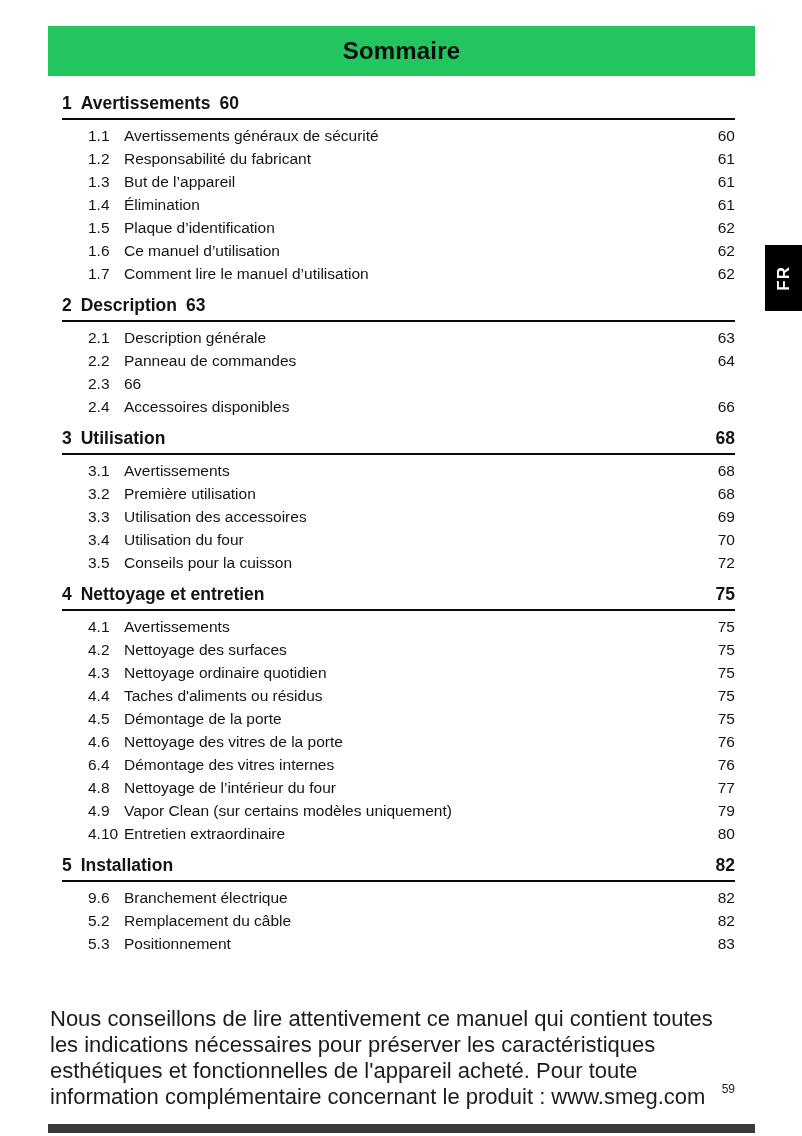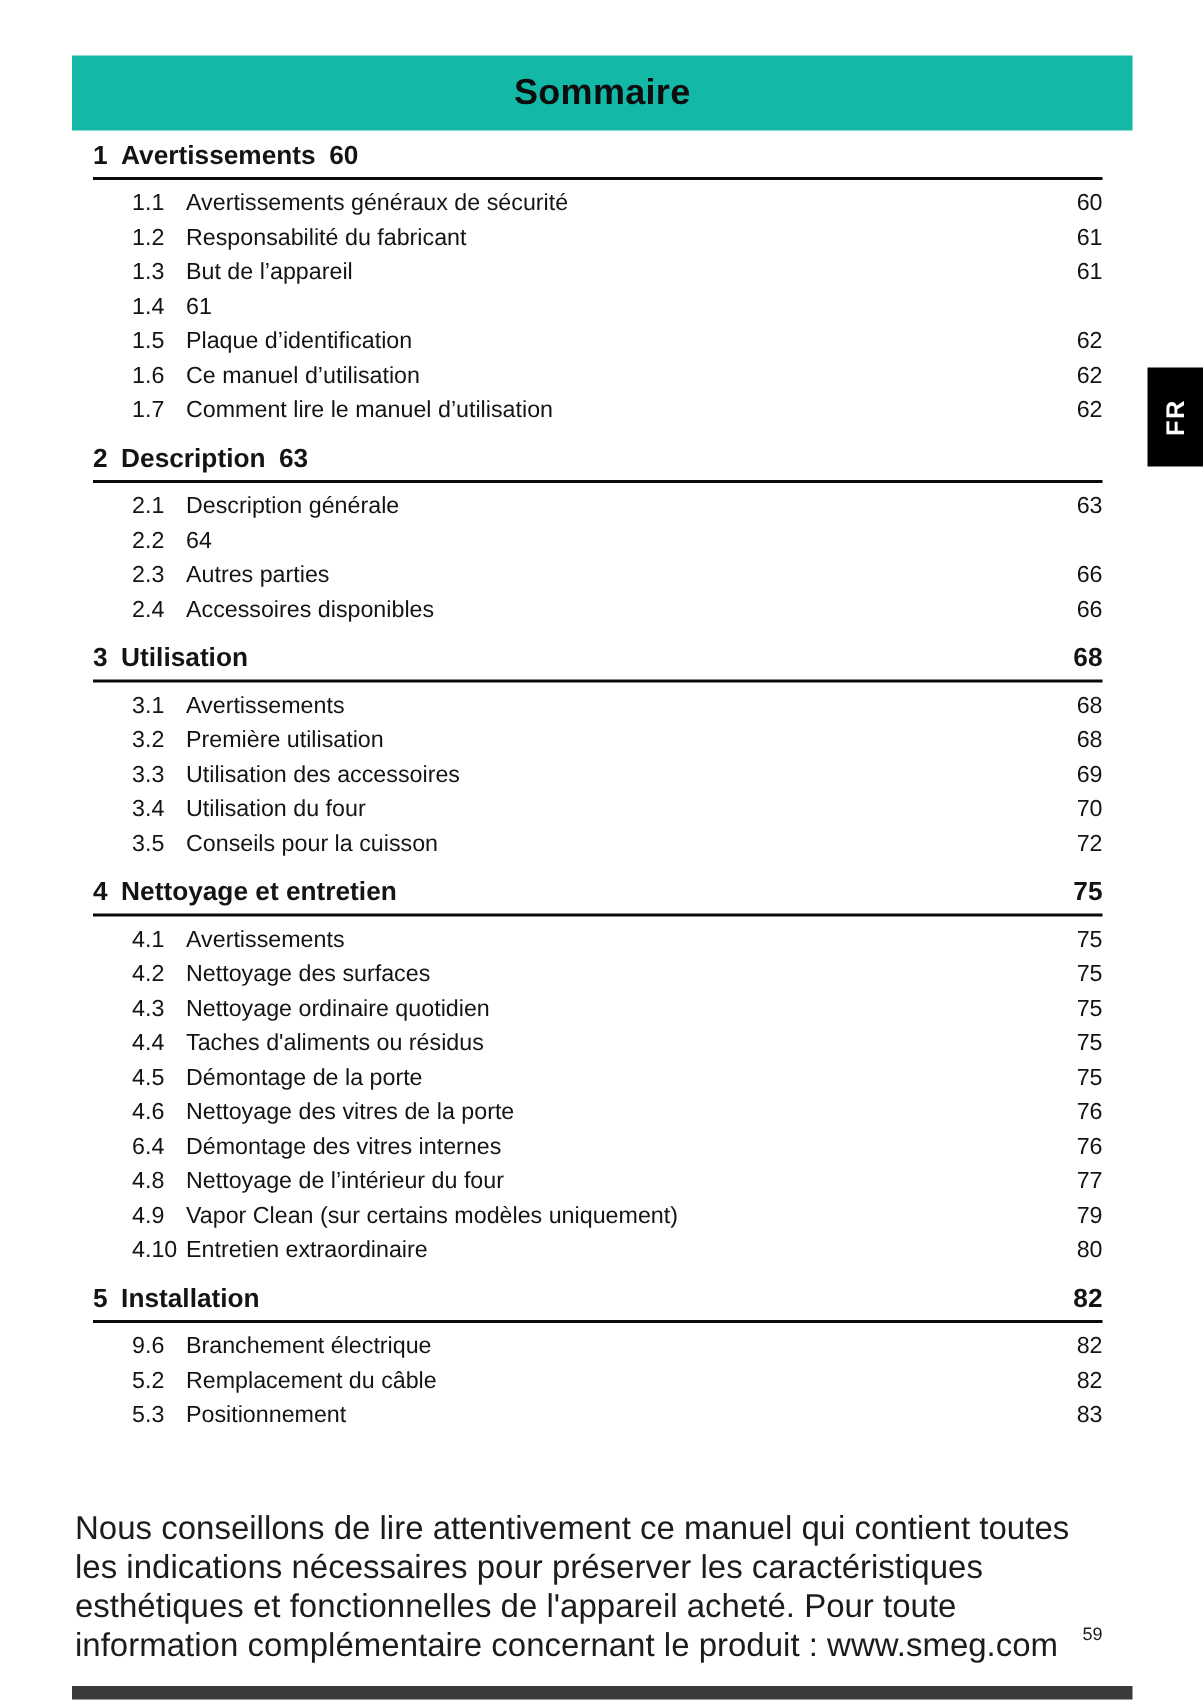--- a/index.html
+++ b/index.html
@@ -9,23 +9,23 @@
     font-family: "Liberation Sans", sans-serif;
     color: #141414;
     position: relative;
     overflow: hidden;
   }
   .page { position: absolute; inset: 0; }
 
   
   .banner {
     position: absolute;
-    left: 48px; top: 37px;
+    left: 48px; top: 26px;
     width: 707px; height: 50px;
-    background: #14b8a6;
+    background: #22c55e;
     display: flex; align-items: center; justify-content: center;
     font-size: 24px; font-weight: bold; color: #0d0d0d;
     letter-spacing: 0.2px;
   }
 
   
   .fr-tab {
     position: absolute;
     right: 0; top: 245px;
     width: 37px; height: 66px;
@@ -117,20 +117,21 @@
             <span class="row-title">Responsabilité du fabricant</span>
             <span class="row-page">61</span>
           </div>
           <div class="row">
             <span class="row-num">1.3</span>
             <span class="row-title">But de l’appareil</span>
             <span class="row-page">61</span>
           </div>
           <div class="row">
             <span class="row-num">1.4</span>
+            <span class="row-title">Élimination</span>
             <span class="row-page">61</span>
           </div>
           <div class="row">
             <span class="row-num">1.5</span>
             <span class="row-title">Plaque d’identification</span>
             <span class="row-page">62</span>
           </div>
           <div class="row">
             <span class="row-num">1.6</span>
             <span class="row-title">Ce manuel d’utilisation</span>
@@ -150,25 +151,25 @@
           <span class="sec-page inline">63</span>
         </div>
         <div class="rows">
           <div class="row">
             <span class="row-num">2.1</span>
             <span class="row-title">Description générale</span>
             <span class="row-page">63</span>
           </div>
           <div class="row">
             <span class="row-num">2.2</span>
+            <span class="row-title">Panneau de commandes</span>
             <span class="row-page">64</span>
           </div>
           <div class="row">
             <span class="row-num">2.3</span>
-            <span class="row-title">Autres parties</span>
             <span class="row-page">66</span>
           </div>
           <div class="row">
             <span class="row-num">2.4</span>
             <span class="row-title">Accessoires disponibles</span>
             <span class="row-page">66</span>
           </div>
         </div>
       </div>
       <div class="section">

